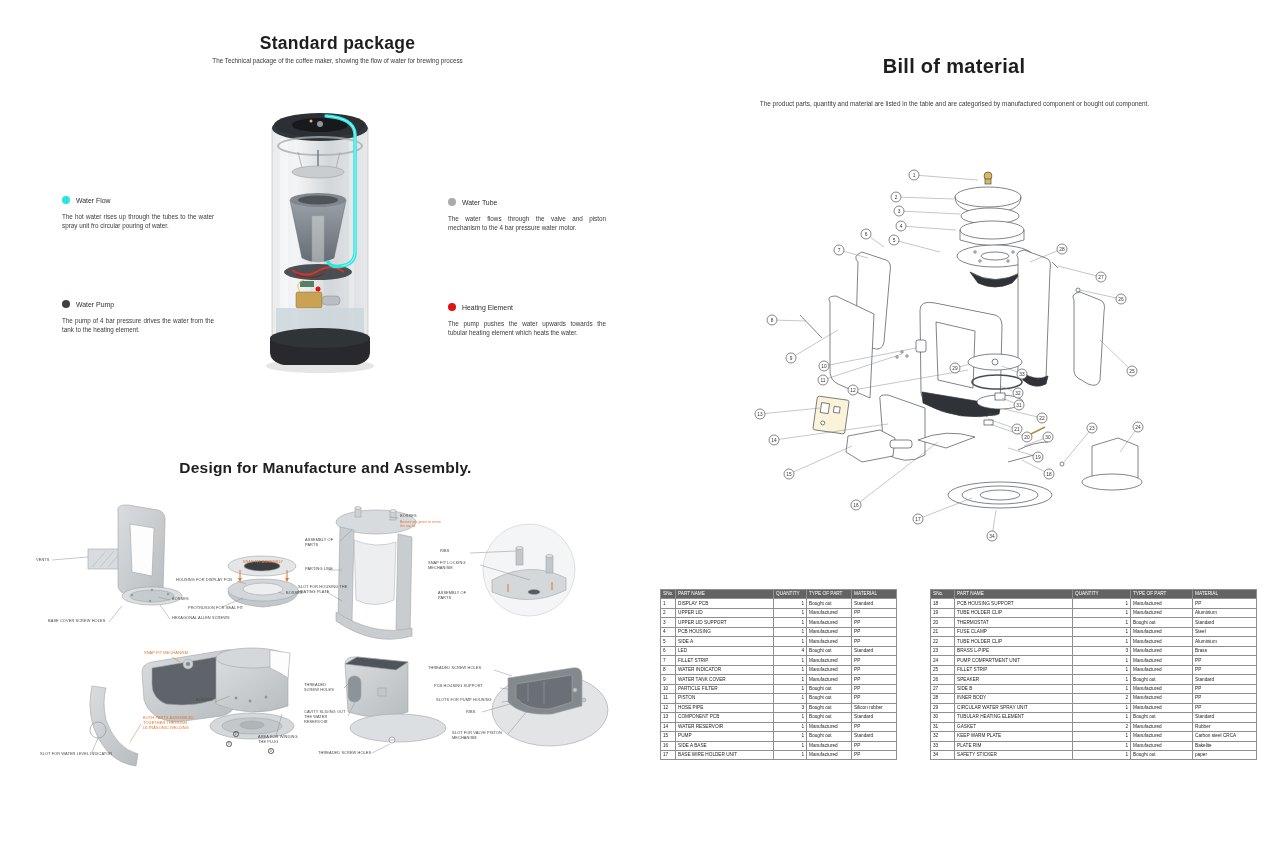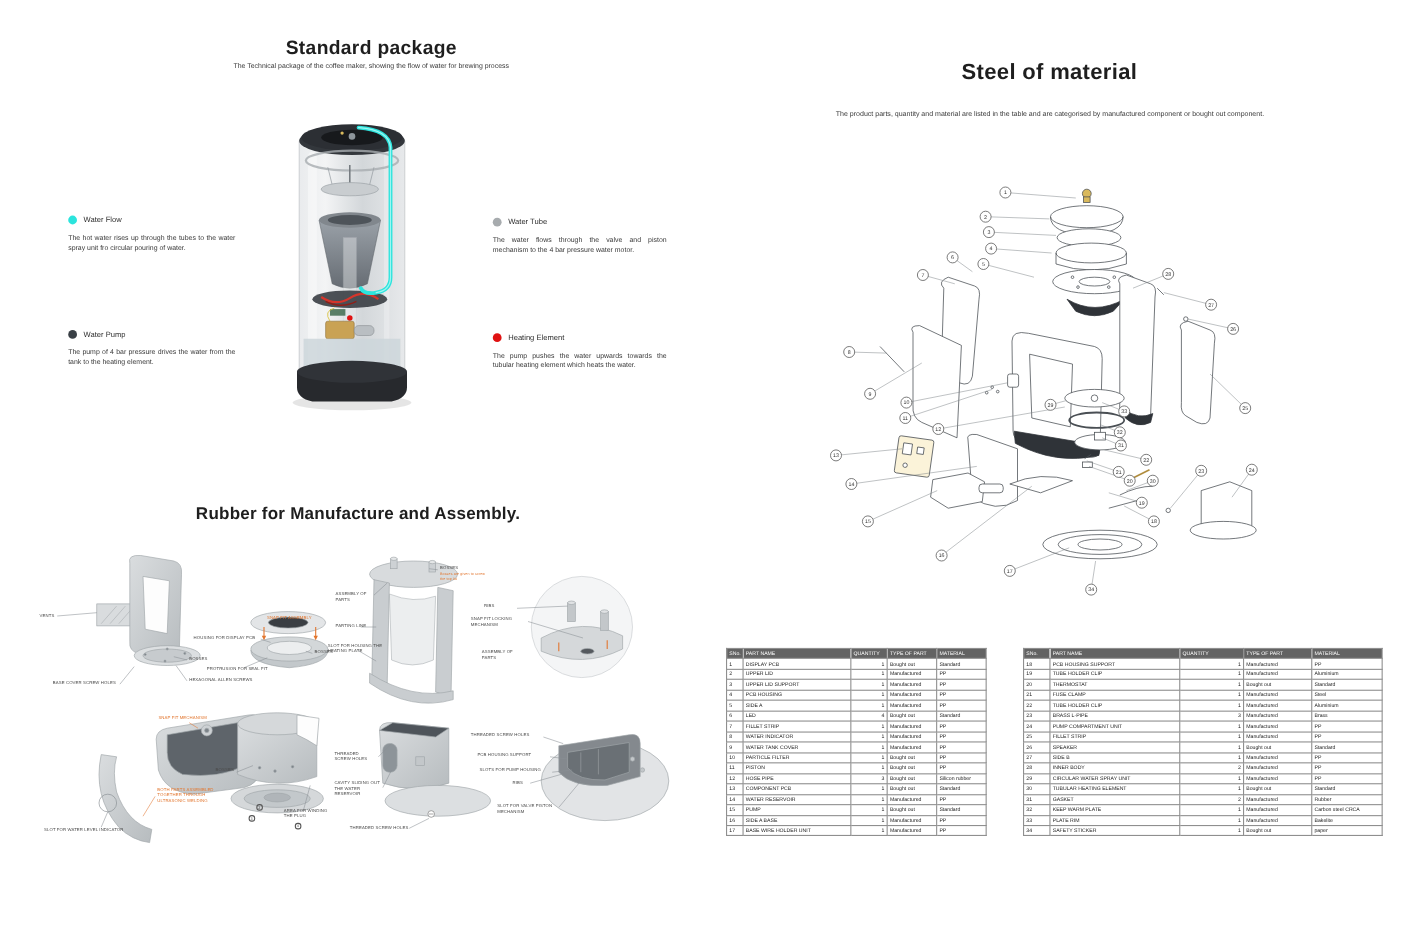--- a/index.html
+++ b/index.html
@@ -142,21 +142,21 @@
   </div>
 
   <div class="legend" style="left:448px;top:303px;width:158px">
     <div class="legend-head">
       <span class="dot" style="background: rgb(224, 18, 18);"></span>
       <span class="legend-label">Heating Element</span>
     </div>
     <p class="legend-text">The pump pushes the water upwards towards the tubular heating element which heats the water.</p>
   </div>
 
-  <h2 class="abs h-dfma">Rubber for Manufacture and Assembly.</h2>
+  <h2 class="abs h-dfma">Design for Manufacture and Assembly.</h2>
 
   <svg class="abs" style="left:30px;top:488px" width="600" height="320" viewBox="30 488 600 320">
     <defs>
       <linearGradient id="gPart" x1="0" y1="0" x2="1" y2="1">
         <stop offset="0" stop-color="#dadddf"></stop>
           <stop offset="1" stop-color="#b7bcbf"></stop>
       </linearGradient>
     </defs>
     <g stroke="#a0a6aa" stroke-width=".6">
 
@@ -290,21 +290,21 @@
     <div class="dlabel" style="left:428px;top:666px;width:66px">THREADED SCREW HOLES</div>
     <div class="dlabel" style="left:434px;top:684px;width:66px">PCB HOUSING SUPPORT</div>
     <div class="dlabel" style="left:436px;top:698px;width:66px">SLOTS FOR PUMP HOUSING</div>
     <div class="dlabel" style="left:466px;top:710px;width:30px">RIBS</div>
     <div class="dlabel" style="left:452px;top:731px;width:52px">SLOT FOR VALVE PISTON MECHANISM</div>
     <div class="cnum" style="left:233px;top:731px">2</div>
     <div class="cnum" style="left:226px;top:741px">3</div>
     <div class="cnum" style="left:268px;top:748px">4</div>
   </div>
 
-  <h1 class="abs h-bom">Steel of material</h1>
+  <h1 class="abs h-bom">Bill of material</h1>
   <p class="abs sub-bom">The product parts, quantity and material are listed in the table and are categorised by manufactured component or bought out component.</p>
 
   <svg id="bom-exploded" class="abs" width="500" height="420" viewBox="700 140 500 420">
     <g class="part">
 
       <circle cx="988" cy="176" r="4" fill="#d9b95c"></circle>
       <rect x="985" y="179" width="6" height="5" fill="#d9b95c"></rect>
       <ellipse cx="988" cy="197" rx="33" ry="10"></ellipse>
       <path d="M955,197 Q955,212 988,214 Q1021,212 1021,197" fill="none"></path>
       <ellipse cx="990" cy="216" rx="29" ry="8"></ellipse>

